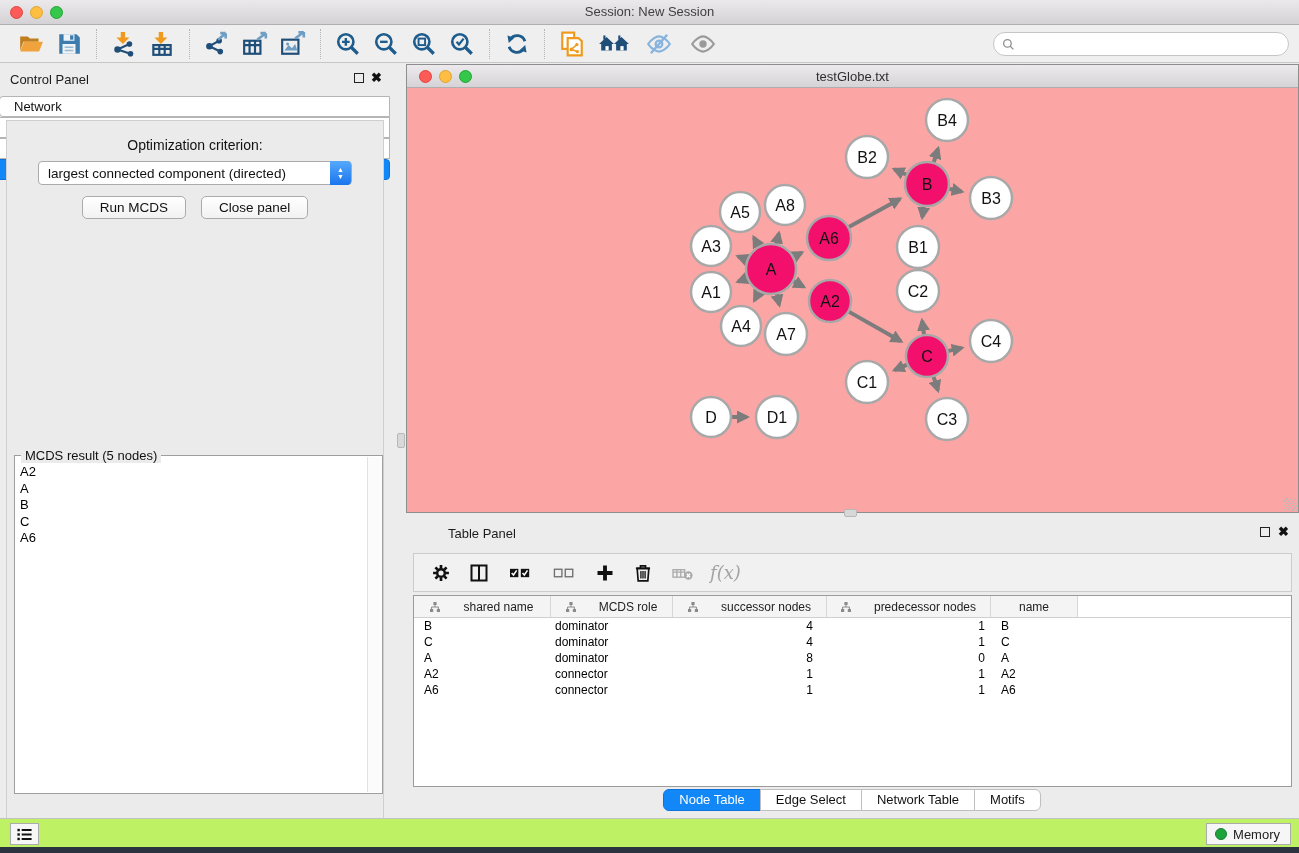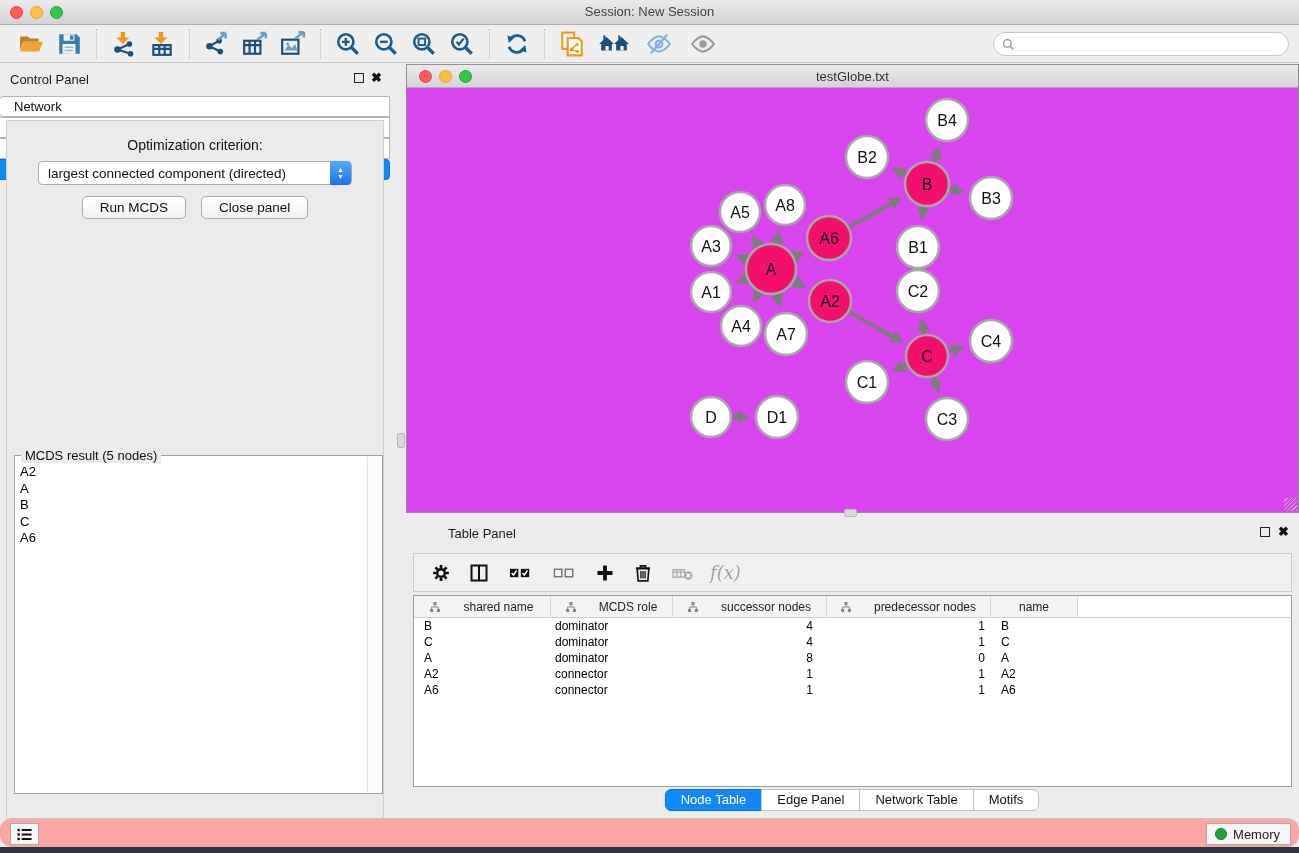--- a/index.html
+++ b/index.html
@@ -58,21 +58,21 @@
   .mcds-item { font-size:13px; line-height:16.5px; padding-left:4px; color:#000; }
   .mcds-scroll { position:absolute; top:1px; right:1px; bottom:1px; width:14px; background:#fbfbfb; border-left:1px solid #e2e2e2; }
 
   
   .net-window { position:absolute; left:406px; top:64px; width:893px; height:449px;
     border:1px solid #8e8e8e; background:#fff; }
   .net-titlebar { position:relative; height:23px; background:linear-gradient(#eceaec,#d5d3d5); border-bottom:1px solid #aeaeae; }
   .net-titlebar .traffic { top:5px; }
   .nt-red{ left:12px; } .nt-yellow{ left:32px; } .nt-green{ left:52px; }
   .net-title { position:absolute; left:0; right:0; top:4px; text-align:center; font-size:13px; color:#2e2e2e; }
-  .net-canvas { position:absolute; left:0; top:23px; right:0; bottom:0; background:#d946ef; overflow:hidden; }
+  .net-canvas { position:absolute; left:0; top:23px; right:0; bottom:0; background:#fca5a5; overflow:hidden; }
   .resize-grip { position:absolute; right:1px; bottom:1px; width:13px; height:13px;
     background:repeating-linear-gradient(135deg, transparent 0 2px, #b9b9b9 2px 3px); cursor:nwse-resize; }
   .vgrip { position:absolute; left:397px; top:433px; width:8px; height:15px; background:#d8d8d8; border:1px solid #b8b8b8; border-radius:2px; cursor:col-resize; }
   .hgrip { position:absolute; left:844px; top:509px; width:13px; height:8px; background:#d8d8d8; border:1px solid #b8b8b8; border-radius:2px; cursor:row-resize; }
 
   
   .table-panel { position:absolute; left:406px; top:517px; width:893px; height:301px; background:#ececec; }
   .tp-title { position:absolute; left:12px; top:9px; font-size:13px; color:#1c1c1c;margin-left:30px; }
   .tp-float { right:29px; top:10px; } .tp-close { right:10px; top:7px; }
   .tp-toolbar { position:absolute; left:7px; top:36px; width:879px; height:39px;
@@ -90,21 +90,21 @@
   .tb-cell { font-size:12px; line-height:16px; color:#000; white-space:nowrap; overflow:hidden; }
   .bottom-tabs { position:absolute; left:0; width:100%; top:272px; display:flex; justify-content:center; }
   .bt-tab { height:22px; padding:0 15px; background:#fff; border:1px solid #bfbfbf; margin-left:-1px;
     font-size:13px; line-height:20px; color:#111; cursor:pointer; }
   .bt-tab:first-child { border-radius:6px 0 0 6px; }
   .bt-tab:last-child  { border-radius:0 6px 6px 0; }
   .bt-tab.active { background:#1287f8; border-color:#0e74da; color:#fff; }
 
   
   .statusbar { position:absolute; left:0; top:818px; width:1299px; height:29px;
-    background:#fca5a5; border-top:1px solid #c2c2c2;border-radius:12px; }
+    background:#bef264; border-top:1px solid #c2c2c2; }
   .status-list-btn { position:absolute; left:10px; top:4px; width:29px; height:22px;
     background:#f6f6f6; border:1px solid #ababab; display:flex; align-items:center; justify-content:center; cursor:pointer; }
   .memory-btn { position:absolute; right:8px; top:4px; height:22px; padding:0 10px 0 8px;
     background:#f6f6f6; border:1px solid #ababab; display:flex; align-items:center; gap:6px; font-size:13px; cursor:pointer; }
   .mem-dot { width:12px; height:12px; border-radius:50%; background:#1da33c; border:1px solid #158030; }
   .desktop-strip { position:absolute; left:0; top:847px; width:1299px; height:6px; background:#2b3340; }
 </style>
 </head>
 <body>
 
@@ -561,21 +561,21 @@
           <div class="tb-cell" style="width: 122px; text-align: left; padding-left: 4px;">connector</div>
           <div class="tb-cell" style="width: 154px; text-align: right; padding-right: 14px;">1</div>
           <div class="tb-cell" style="width: 164px; text-align: right; padding-right: 6px;">1</div>
           <div class="tb-cell" style="width: 87px; text-align: left; padding-left: 10px;">A6</div>
         </div>
       </div>
   </div>
 
   <div class="bottom-tabs" id="bottom-tabs">
       <div class="bt-tab active">Node Table</div>
-      <div class="bt-tab">Edge Panel</div>
+      <div class="bt-tab">Edge Select</div>
       <div class="bt-tab">Network Table</div>
       <div class="bt-tab">Motifs</div>
     </div>
 </div>
 
 <div class="statusbar">
   <div class="status-list-btn">
     <svg viewBox="0 0 24 24" style="width:17px;height:17px;">
       <rect x="2" y="4" width="3.4" height="3.4" fill="#111"></rect>
       <rect x="2" y="10.3" width="3.4" height="3.4" fill="#111"></rect>

